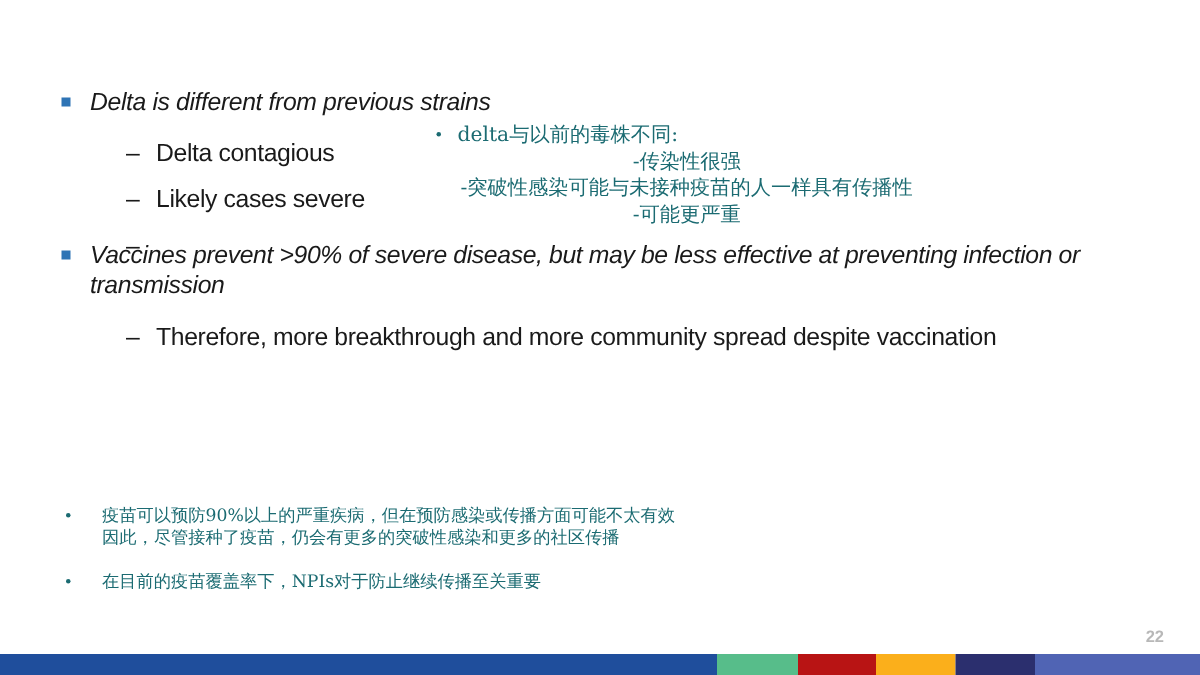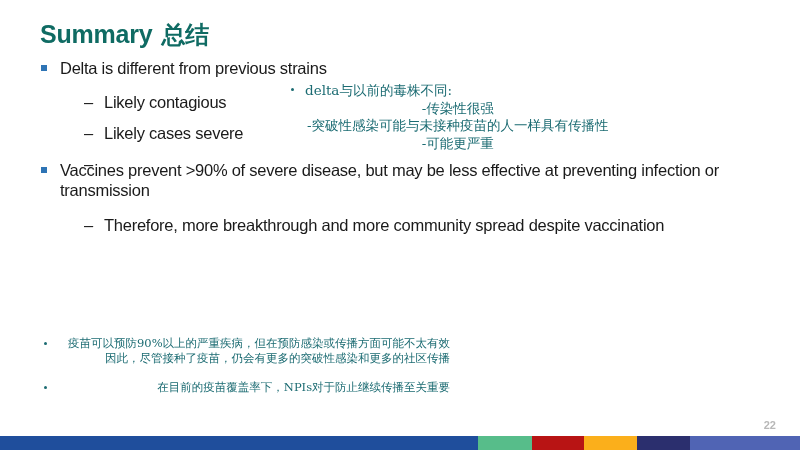--- a/index.html
+++ b/index.html
@@ -43,20 +43,21 @@
     width: 700px;
   }
   .lvl1 {
     position: relative;
     padding-left: 22px;
     font-size: 16.5px;
     color: #1a1a1a;
     line-height: 20px;
     margin-bottom: 9px;
     letter-spacing: -0.25px;
+    font-style: italic;
   }
   .lvl1 > .sq {
     position: absolute;
     left: 3px;
     top: 7px;
     width: 6px;
     height: 6px;
     background: #2e74b5;
   }
   .lvl2 {
@@ -118,21 +119,20 @@
     color: #1b6b72;
     font-family: "DejaVu Serif", serif;
     font-size: 11.5px;
     line-height: 15px;
     white-space: nowrap;
   }
   #zh-bottom .zb-item {
     position: relative;
     padding-left: 30px;
     margin-bottom: 14px;
-    text-align: right;
   }
   #zh-bottom .zb-item .dot {
     position: absolute;
     left: 6px;
     top: 6px;
     width: 3px;
     height: 3px;
     background: #1b6b72;
     border-radius: 50%;
   }
@@ -157,36 +157,33 @@
     height: 14px;
     display: flex;
   }
   #bottom-bar .seg { height: 100%; }
 </style>
 </head>
 <body>
 
 <div id="slide">
 
-  <div id="title" style="color: rgb(15, 107, 99);">
-    <span>Summary</span><span class="zh">总结</span>
-  </div>
 
   <div id="body-en">
 
     <div class="lvl1">
       <span class="sq" style="background: rgb(46, 116, 181);"></span>
       <span>Delta is different from previous strains</span>
     </div>
 
     <div class="gap-a"></div>
 
     <div class="lvl2">
       <span class="dash">–</span>
-      <span>Likely contagious</span>
+      <span>Delta contagious</span>
     </div>
 
     <div class="lvl2">
       <span class="dash">–</span>
       <span>Likely cases severe</span>
     </div>
 
     <div class="lvl2">
       <span class="dash">–</span>
     </div>

